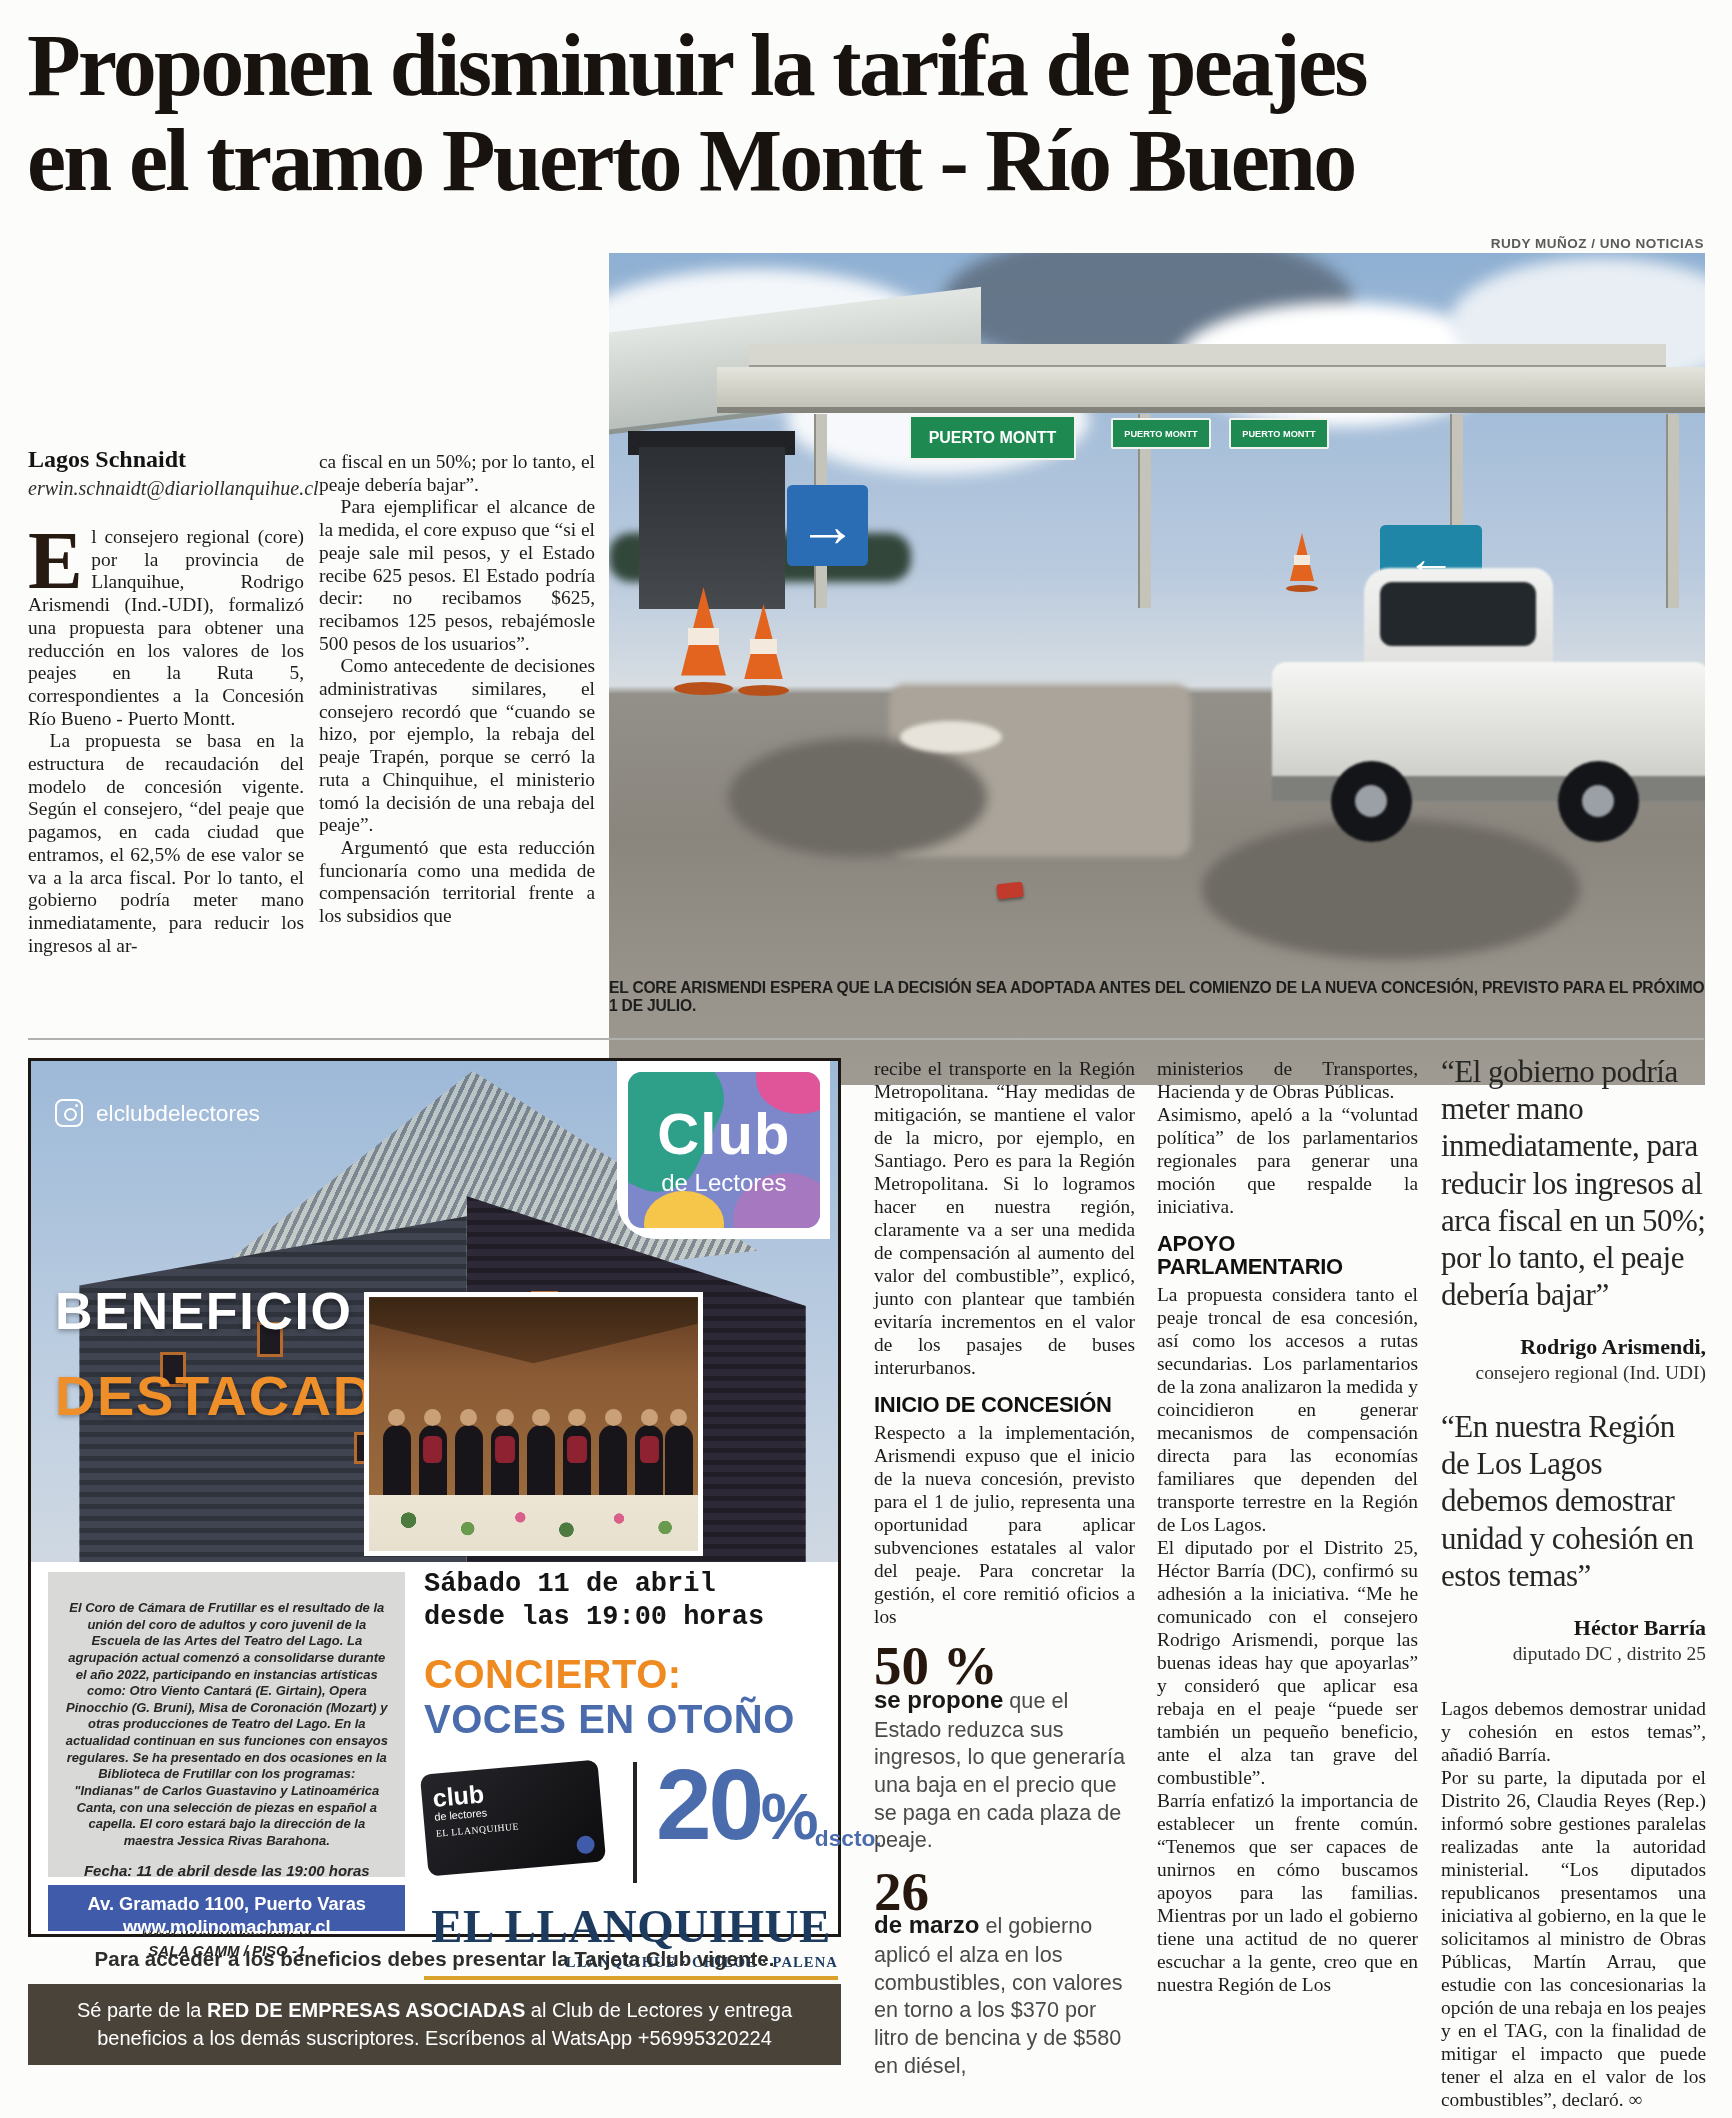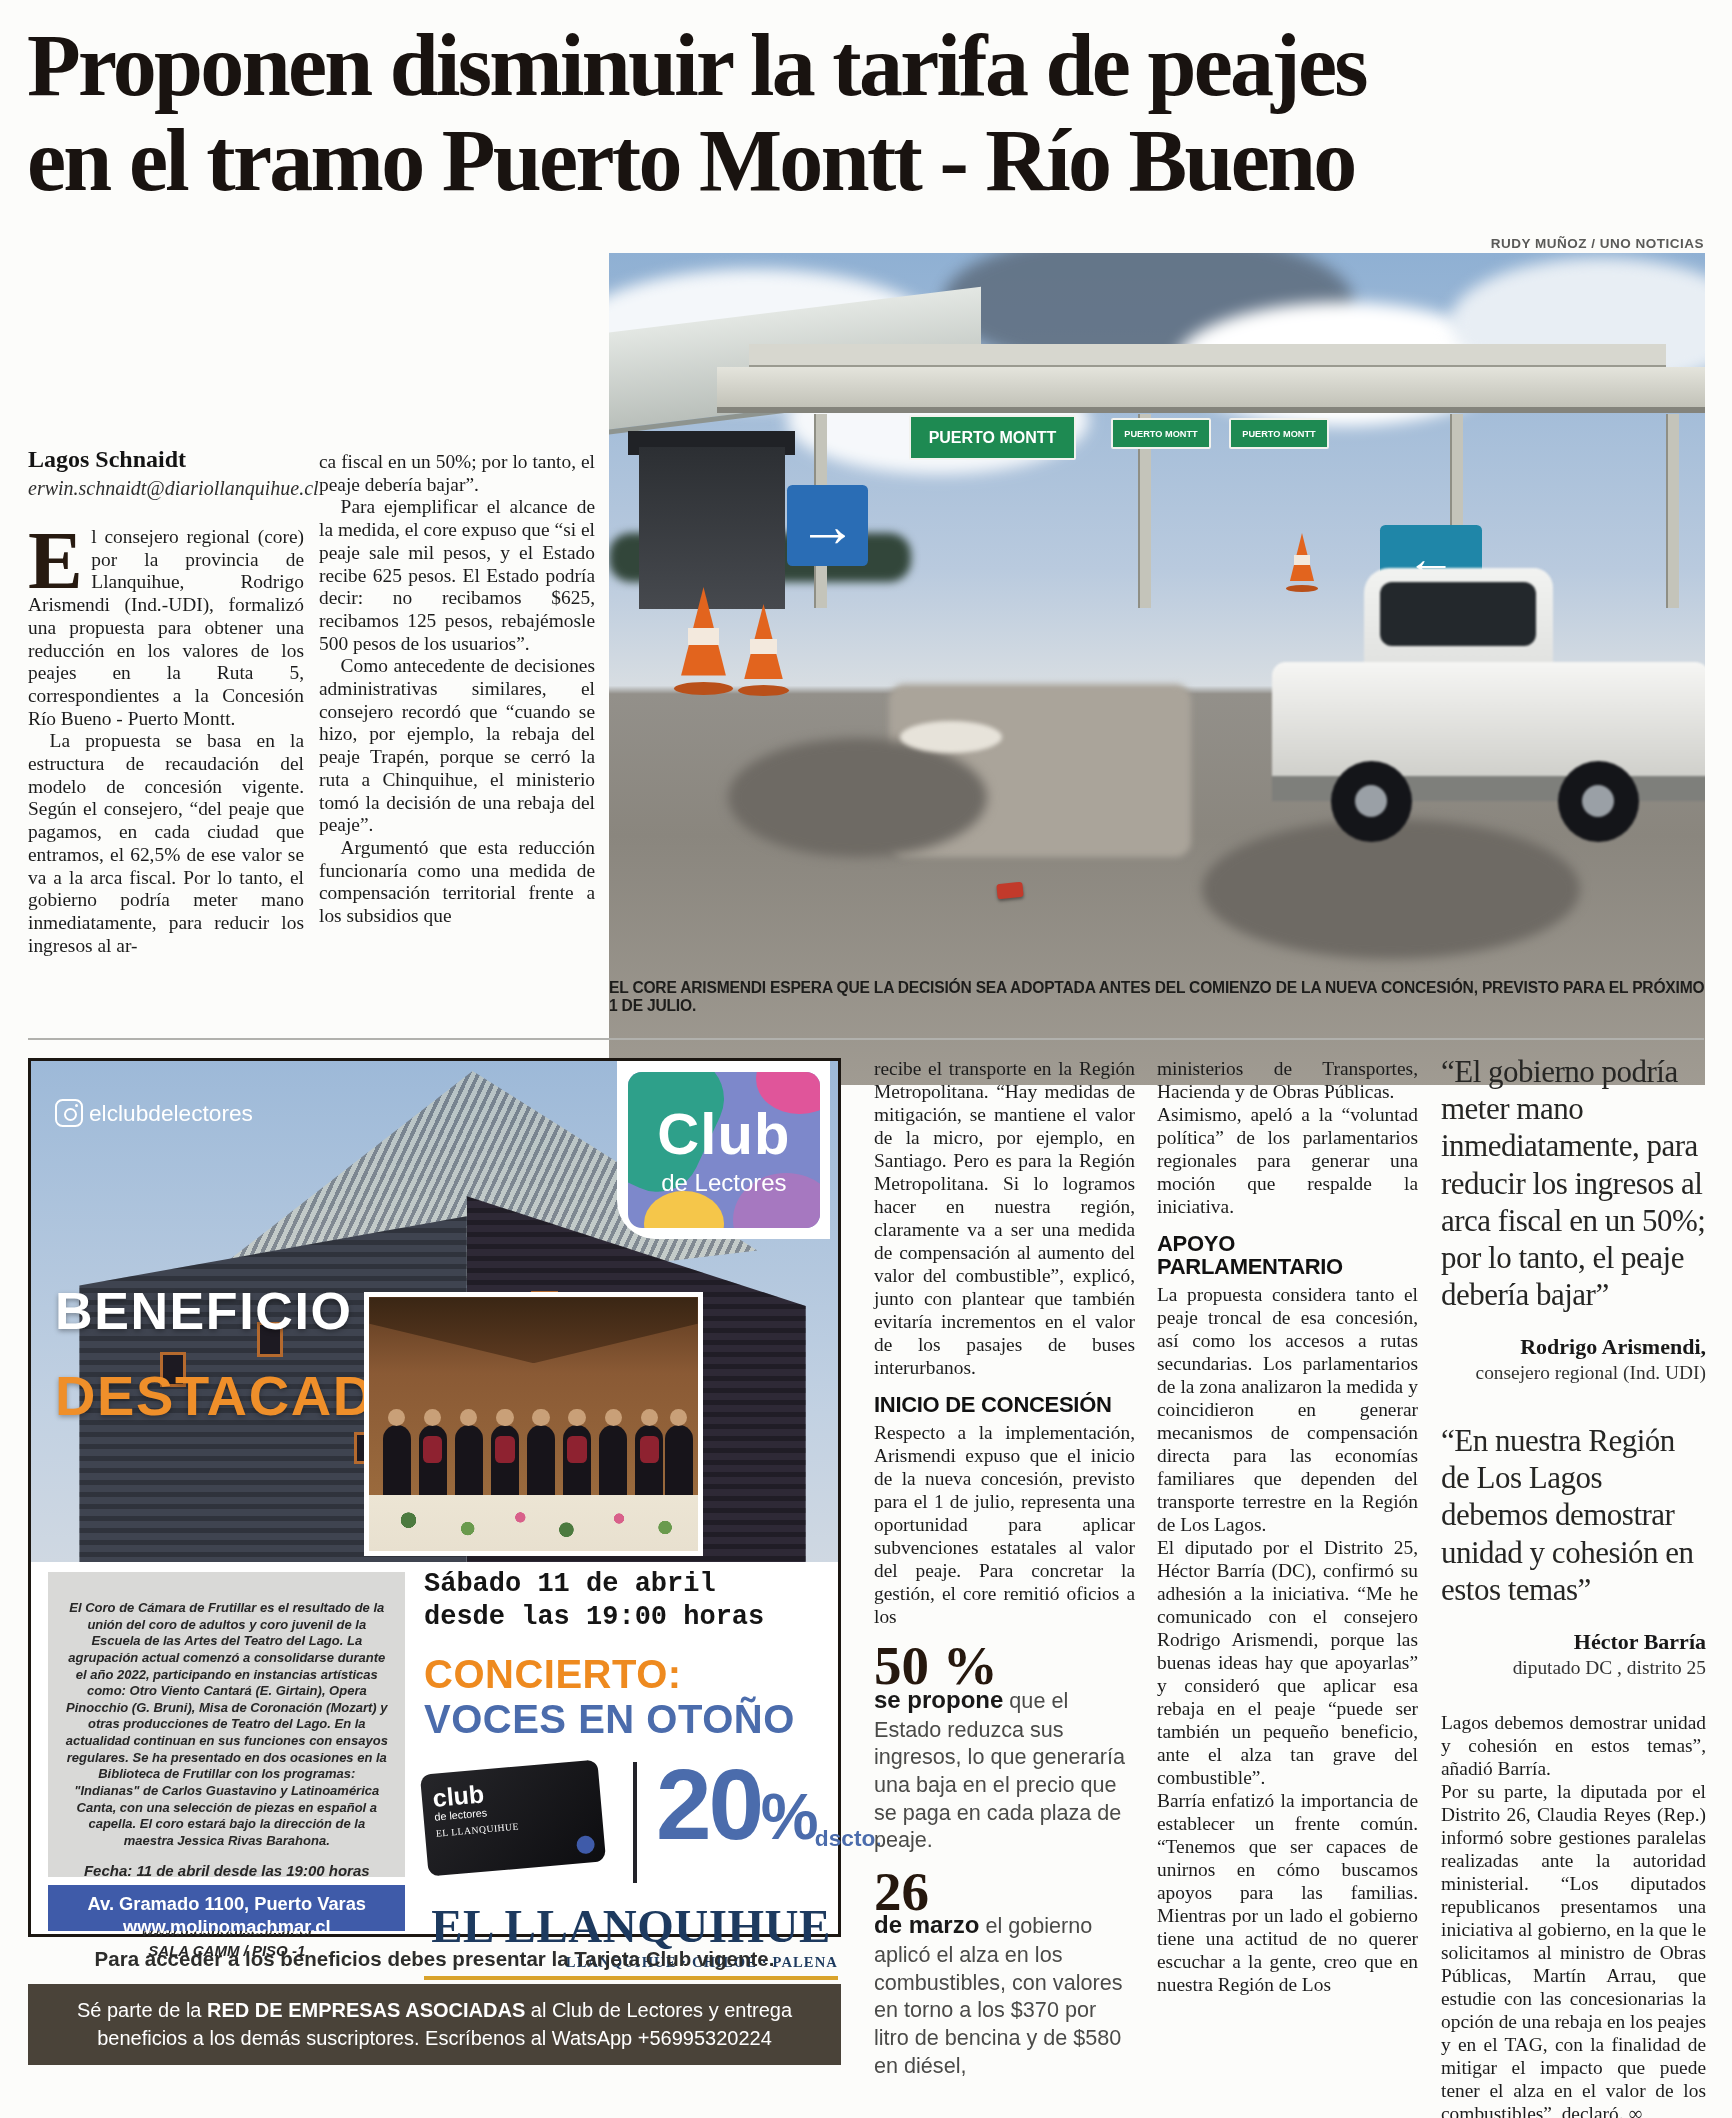--- a/index.html
+++ b/index.html
@@ -86,21 +86,21 @@
   .roof{left:6%;top:2%;width:84%;height:56%;background:linear-gradient(135deg,#d3a955,#6e5326);
         background-image:repeating-linear-gradient(115deg,rgba(40,25,5,.35) 0 3.8px,rgba(255,220,140,.25) 3.8px 8.6px);
         clip-path:polygon(58% 0,100% 64%,10% 90%)}
   .wallL{left:6%;top:31%;width:48%;height:69%;background:#3f4450;
          background-image:repeating-linear-gradient(180deg,rgba(0,0,0,.25) 0 5.4px,transparent 5.4px 12px);
          clip-path:polygon(0 20%,100% 0,100% 100%,0 100%)}
   .wallR{left:54%;top:27%;width:42%;height:73%;background:#2e2936;
          background-image:repeating-linear-gradient(180deg,rgba(0,0,0,.3) 0 5.4px,transparent 5.4px 12px);
          clip-path:polygon(0 0,100% 30%,100% 100%,0 100%)}
   .win{background:#1d1a22;border:3.2px solid #b56a2e}
-  .ig-row{left:24px;top:38px;display:flex;align-items:center;gap:6px;color:#fff;
+  .ig-row{left:24px;top:38px;display:flex;align-items:center;gap:13px;color:#fff;
           font-family:"Liberation Sans",sans-serif;font-size:22.7px}
   .ig-icon{width:28px;height:28px;border:2.7px solid #fff;border-radius:7.6px;position:relative}
   .ig-icon:before{content:"";position:absolute;left:6.5px;top:6.5px;width:9.7px;height:9.7px;border:2.7px solid #fff;border-radius:50%}
   .ig-icon:after{content:"";position:absolute;right:2.7px;top:2.7px;width:3.8px;height:3.8px;background:#fff;border-radius:50%}
   .ben1{left:24px;top:220px;font-family:"Liberation Sans",sans-serif;font-weight:bold;font-size:52px;color:#fff;letter-spacing:1.6px;text-shadow:0 1.6px 5.4px rgba(0,0,0,.35)}
   .ben2{left:24px;top:302px;font-family:"Liberation Sans",sans-serif;font-weight:bold;font-size:56px;color:#ef8f2a;letter-spacing:1.6px;text-shadow:0 1.6px 5.4px rgba(0,0,0,.3)}
   .logo-panel{right:7.6px;top:0px;width:213px;height:178px;background:#fff;border-radius:0 0 0 38px;padding:10.8px}
   .logo-sq{position:relative;width:100%;height:100%;background:#7d88cb;border-radius:14px;overflow:hidden}
   .logo-green{position:absolute;left:-30%;top:-20%;width:75%;height:90%;background:#2ea08a;transform:rotate(25deg);border-radius:30%}
   .logo-pink{position:absolute;right:-12%;top:-18%;width:45%;height:45%;background:#e0559a;border-radius:50%}
@@ -349,21 +349,21 @@
     <div class="subhead">APOYO PARLAMENTARIO</div>
     <p>La propuesta considera tanto el peaje troncal de esa concesión, así como los accesos a rutas secundarias. Los parlamentarios de la zona analizaron la medida y coincidieron en generar mecanismos de compensación directa para las economías familiares que dependen del transporte terrestre en la Región de Los Lagos.</p>
     <p class="ind">El diputado por el Distrito 25, Héctor Barría (DC), confirmó su adhesión a la iniciativa. “Me he comunicado con el consejero Rodrigo Arismendi, porque las buenas ideas hay que apoyarlas” y consideró que aplicar esa rebaja en el peaje “puede ser también un pequeño beneficio, ante el alza tan grave del combustible”.</p>
     <p class="ind">Barría enfatizó la importancia de establecer un frente común. “Tenemos que ser capaces de unirnos en cómo buscamos apoyos para las familias. Mientras por un lado el gobierno tiene una actitud de no querer escuchar a la gente, creo que en nuestra Región de Los</p>
   </div>
 
   <div class="abs bcol colC">
     <div class="pullquote">“El gobierno podría meter mano inmediatamente, para reducir los ingresos al arca fiscal en un 50%; por lo tanto, el peaje debería bajar”</div>
     <div class="q-name">Rodrigo Arismendi,</div>
     <div class="q-role">consejero regional (Ind. UDI)</div>
-    <div class="pullquote" style="margin-top:38px">“En nuestra Región de Los Lagos debemos demostrar unidad y cohesión en estos temas”</div>
+    <div class="pullquote" style="margin-top:24px">“En nuestra Región de Los Lagos debemos demostrar unidad y cohesión en estos temas”</div>
     <div class="q-name">Héctor Barría</div>
     <div class="q-role">diputado DC , distrito 25</div>
     <div class="bodytext">
       <p>Lagos debemos demostrar unidad y cohesión en estos temas”, añadió Barría.</p>
       <p class="ind">Por su parte, la diputada por el Distrito 26, Claudia Reyes (Rep.) informó sobre gestiones paralelas realizadas ante la autoridad ministerial. “Los diputados republicanos presentamos una iniciativa al gobierno, en la que le solicitamos al ministro de Obras Públicas, Martín Arrau, que estudie con las concesionarias la opción de una rebaja en los peajes y en el TAG, con la finalidad de mitigar el impacto que puede tener el alza en el valor de los combustibles”, declaró. ∞</p>
     </div>
   </div>
 
 </div>
 

